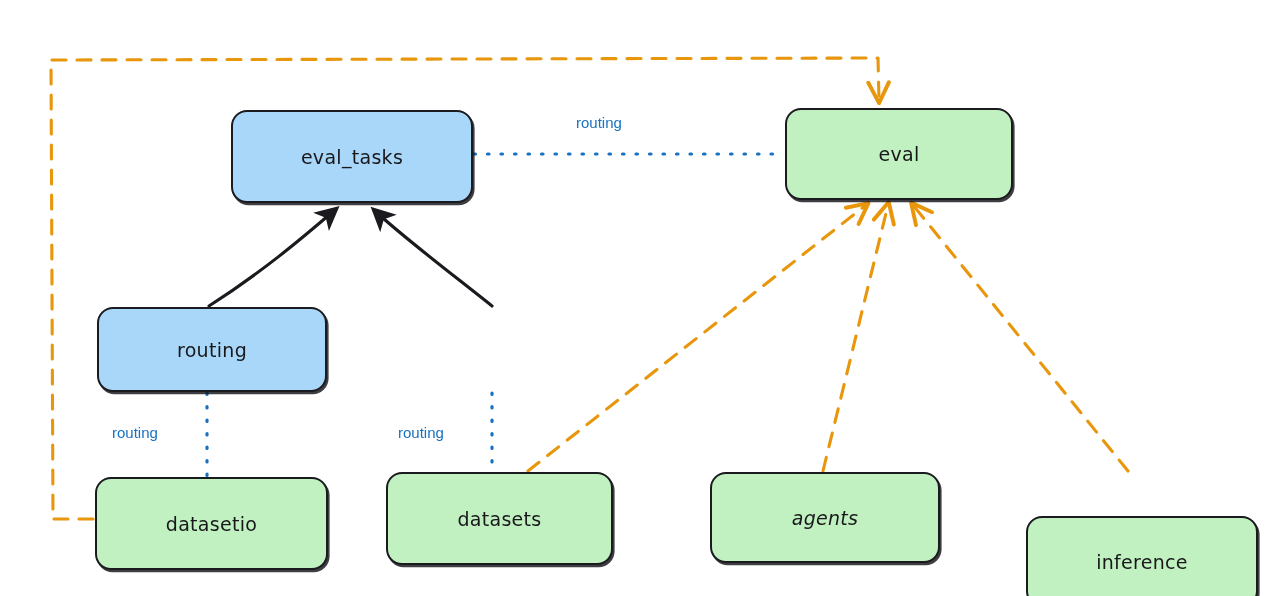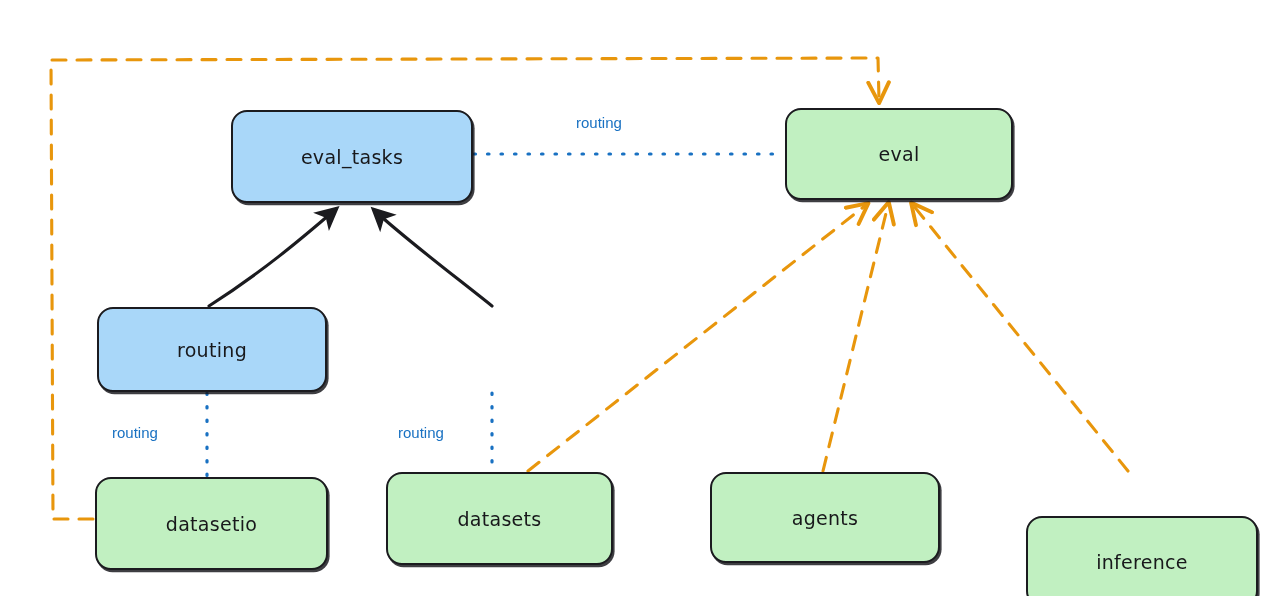--- a/index.html
+++ b/index.html
@@ -116,21 +116,21 @@
 
 
   <div class="node green" style="left:95px; top:477px; width:233px; height:93px;">
     <span class="node-label">datasetio</span>
   </div>
 
   <div class="node green" style="left:386px; top:472px; width:227px; height:93px;">
     <span class="node-label">datasets</span>
   </div>
 
-  <div class="node green" style="left:710px; top:472px; width:230px; height:91px;">
+  <div class="node green" style="left:710px; top:472px; width:230px; height:91px;font-style:italic;">
     <span class="node-label">agents</span>
   </div>
 
   <div class="node green" style="left:1026px; top:472px; width:232px; height:91px;margin-top:44px;">
     <span class="node-label">inference</span>
   </div>
 
   <span class="edge-label" style="left:576px; top:114px;">routing</span>
 
   <span class="edge-label" style="left:112px; top:424px;">routing</span>

